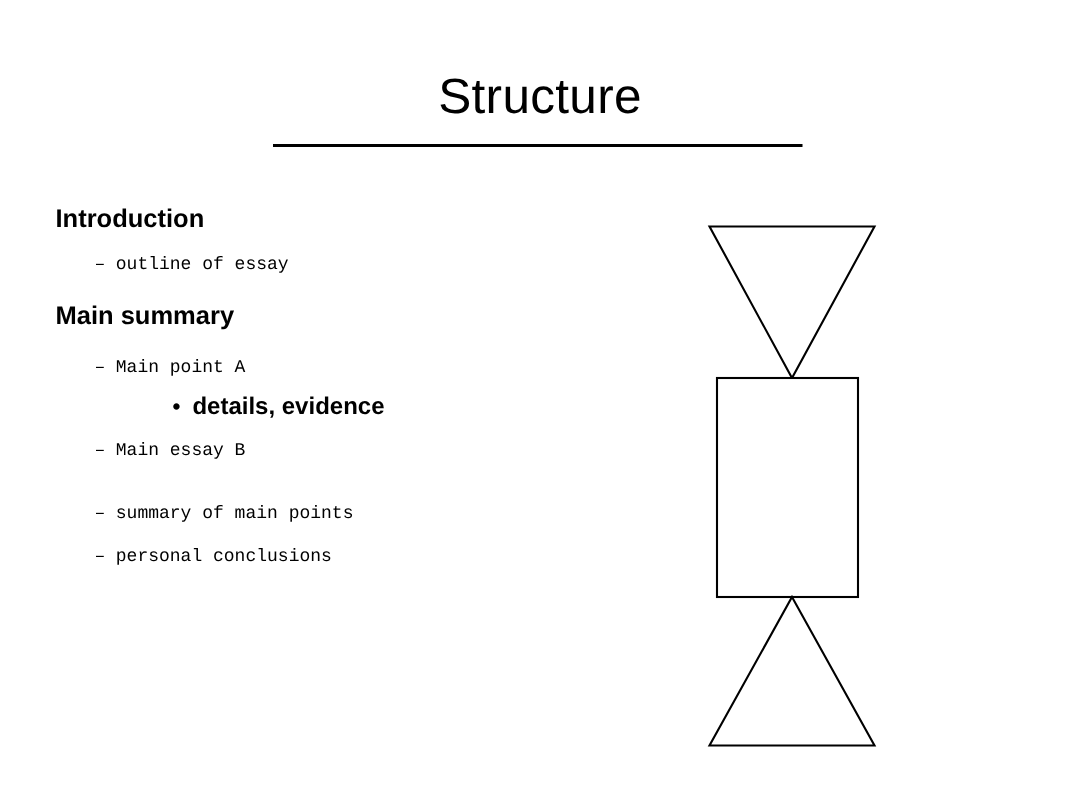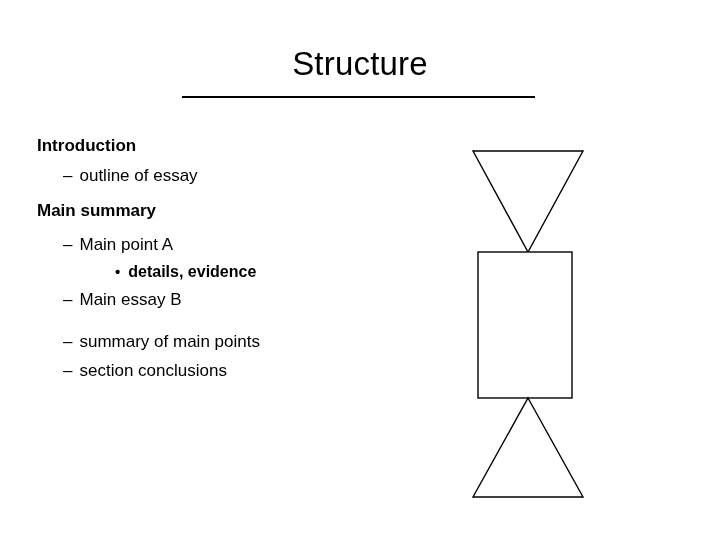--- a/index.html
+++ b/index.html
@@ -54,25 +54,26 @@
     width: 400px;
   }
   .lvl1 {
     font-size: 17px;
     font-weight: bold;
     line-height: 31px;
     margin: 0 0 1px 0;
     white-space: nowrap;
   }
   .lvl2 {
-    font-size: 17px;
+    font-size: 12px;
     font-weight: 400;
     line-height: 28px;
     margin: 0 0 1px 26px;
     white-space: nowrap;
+    font-family: Liberation Mono, monospace;
   }
   .lvl3 {
     font-size: 16px;
     font-weight: 700;
     line-height: 24px;
     margin: 0 0 2px 78px;
     white-space: nowrap;
   }
   .gap-sm { height: 4px; }
   .gap-md { height: 9px; }
@@ -137,21 +138,21 @@
     <div class="gap-md"></div>
 
 
     <div class="gap-sm"></div>
 
     <div class="lvl2">
       <span class="marker marker-dash">–</span><span>summary of main points</span>
     </div>
 
     <div class="lvl2">
-      <span class="marker marker-dash">–</span><span>section conclusions</span>
+      <span class="marker marker-dash">–</span><span>personal conclusions</span>
     </div>
 
   </div>
 
   <div id="funnel-diagram">
     <svg id="funnel-svg" width="140" height="370" viewBox="0 0 140 370" xmlns="http://www.w3.org/2000/svg">
       <polygon points="13,11 123,11 68,112" fill="#ffffff" stroke="#000000" stroke-width="1.4"></polygon>
       <rect x="18" y="112" width="94" height="146" fill="#ffffff" stroke="#000000" stroke-width="1.4"></rect>
       <polygon points="68,258 123,357 13,357" fill="#ffffff" stroke="#000000" stroke-width="1.4"></polygon>
     </svg>

